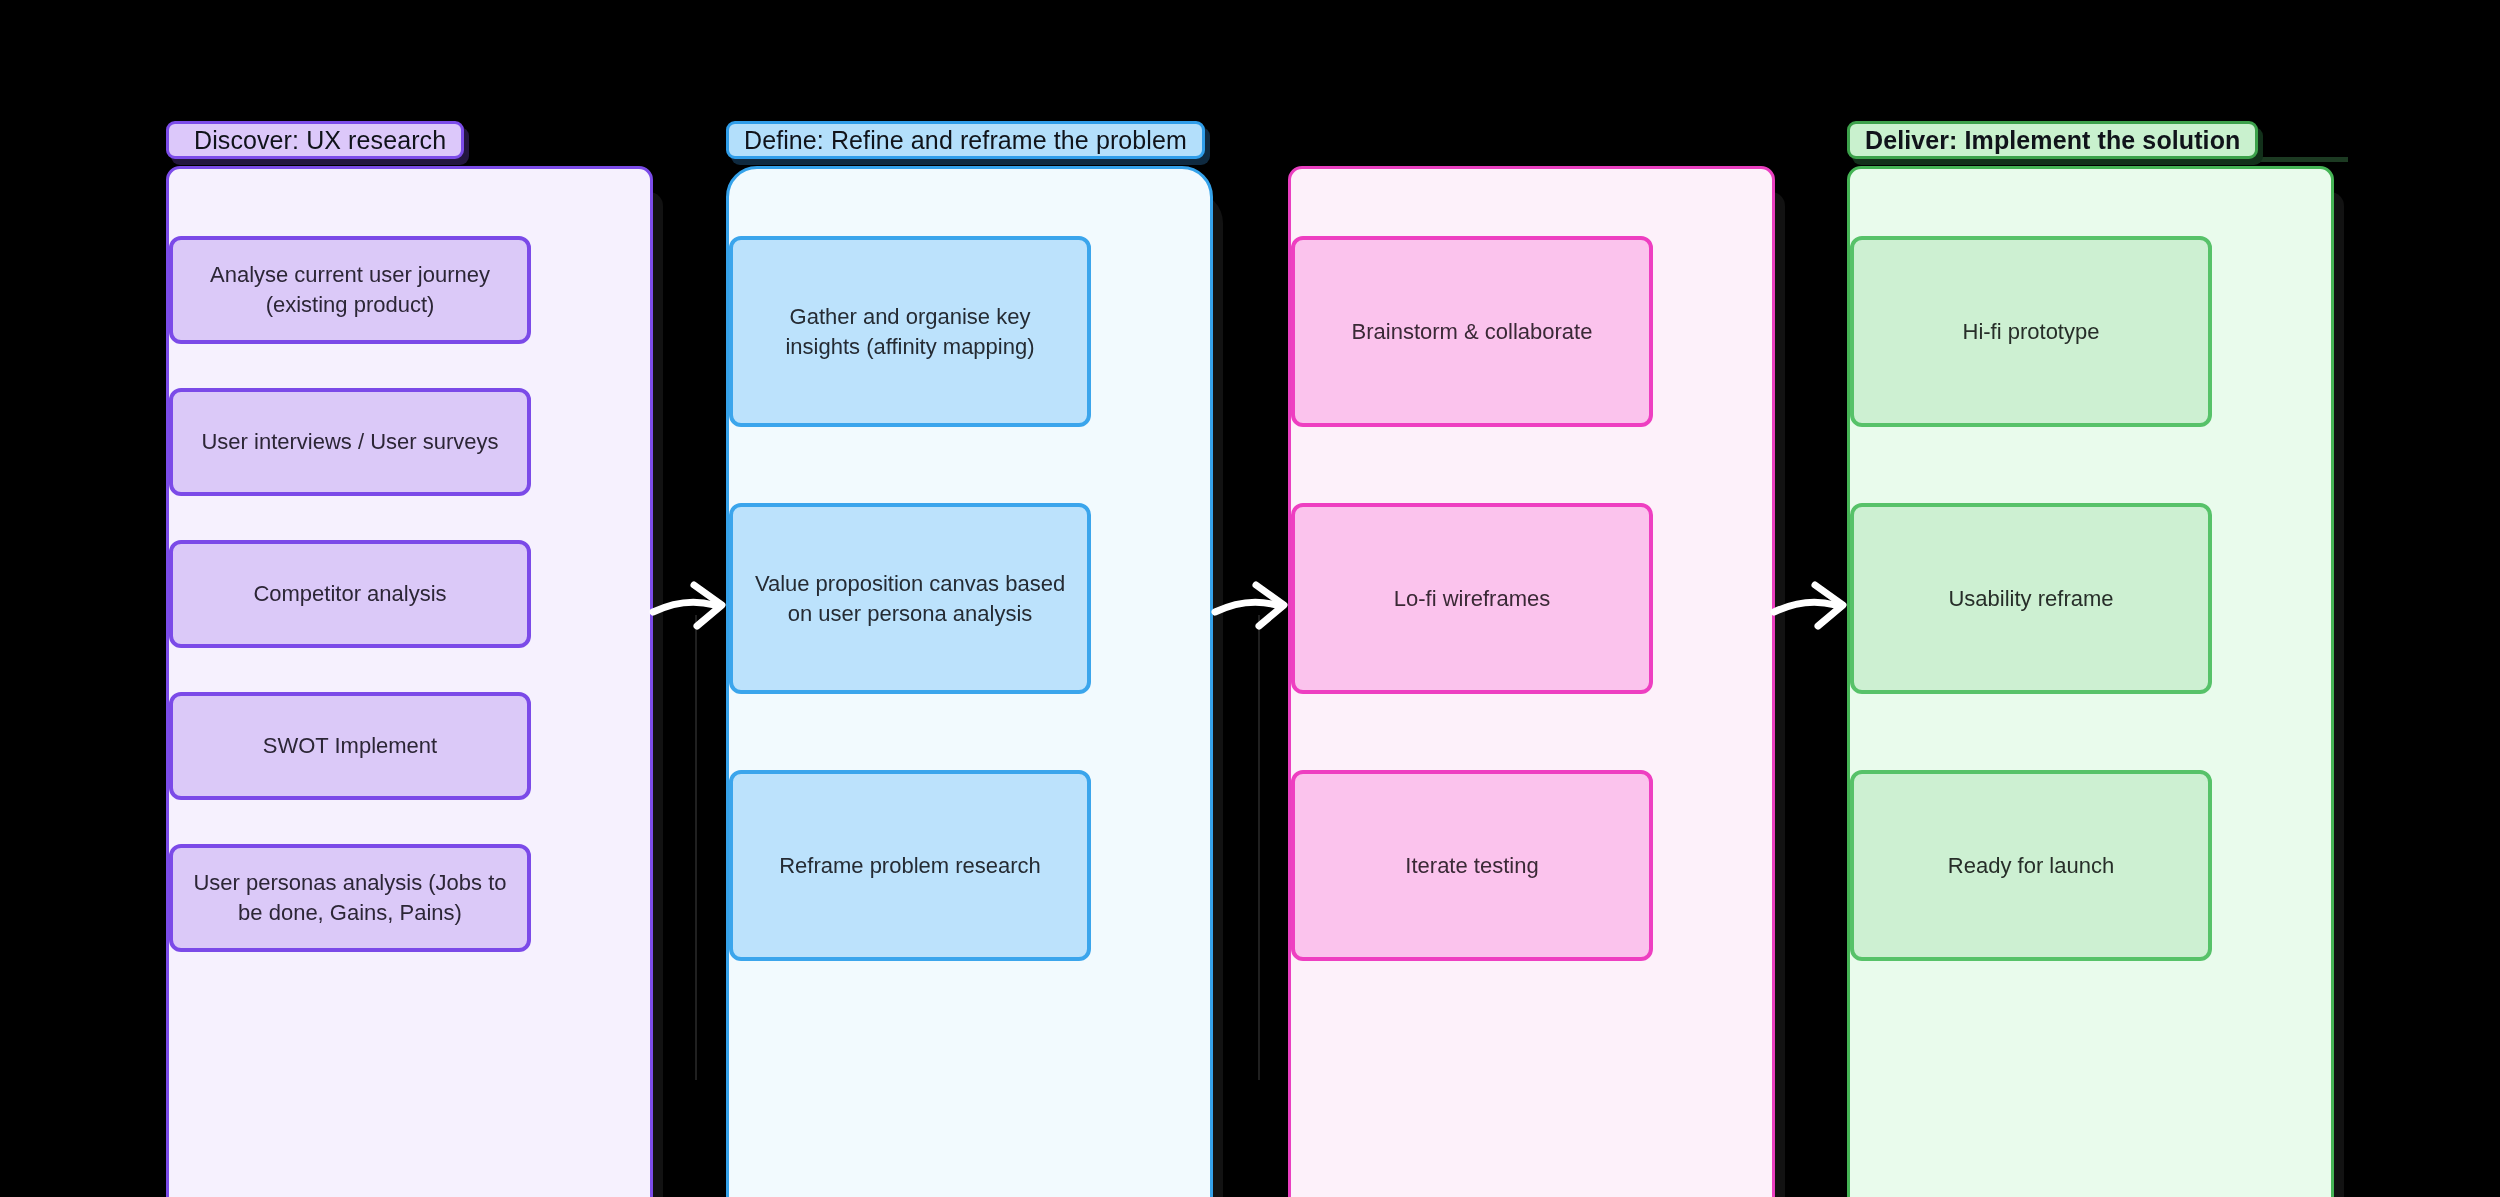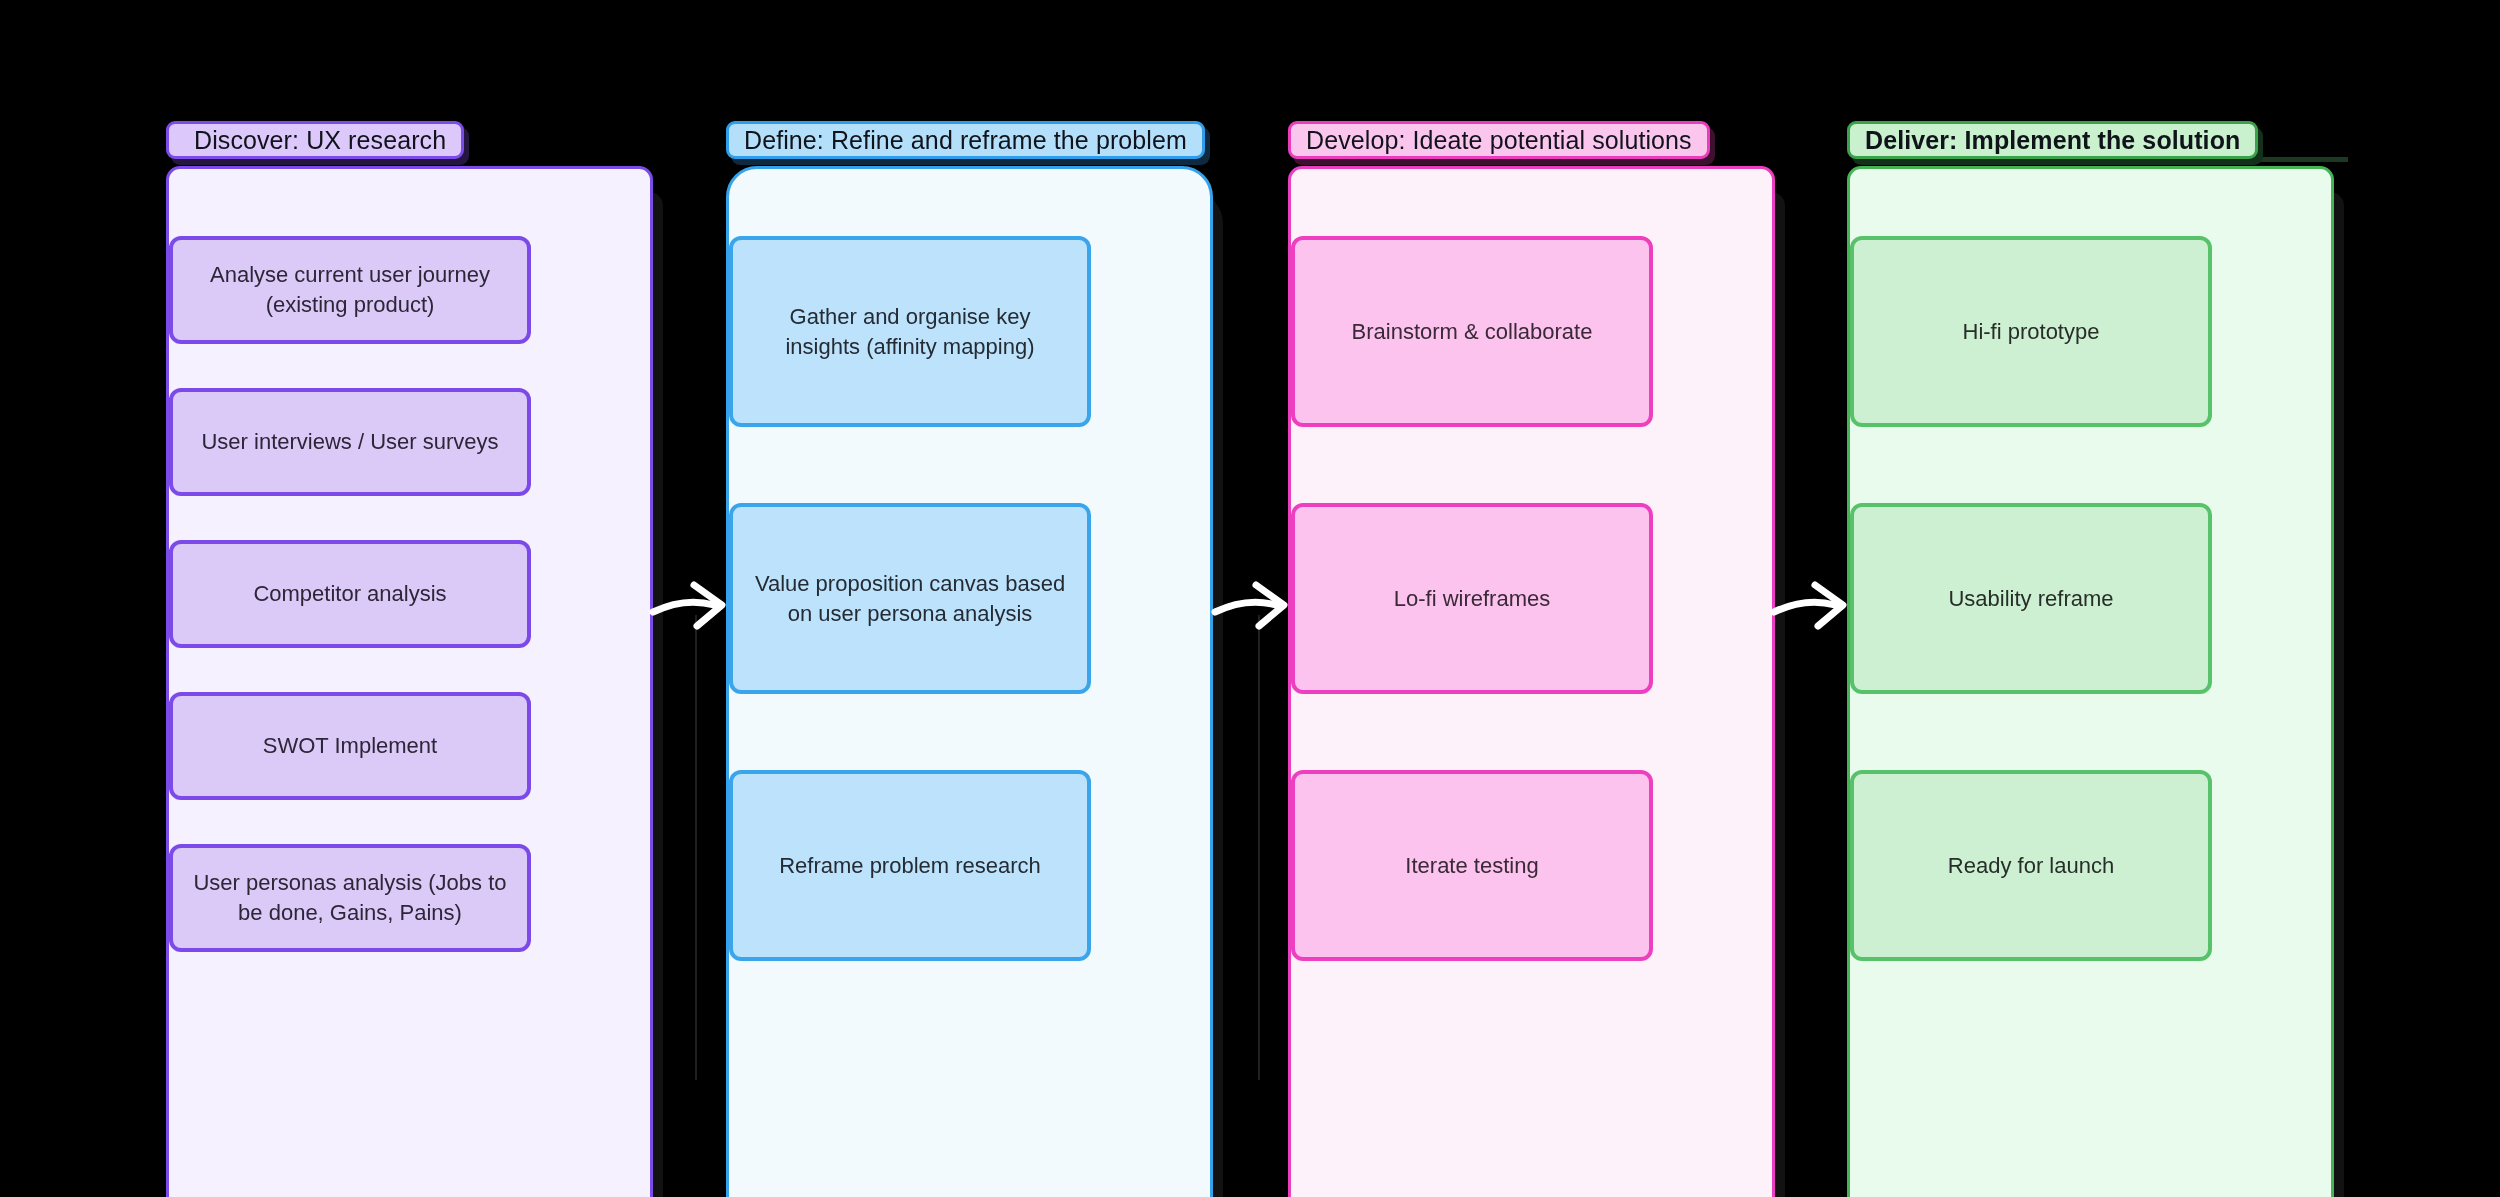--- a/index.html
+++ b/index.html
@@ -111,21 +111,20 @@
       <div class="node large">
         <span>Gather and organise key insights (affinity mapping)</span>
       </div>
       <div class="node large">
         <span>Value proposition canvas based on user persona analysis</span>
       </div>
       <div class="node large">
         <span>Reframe problem research</span>
       </div>
     </div>
-    <div class="sec-label" style="left: 1288px; --label-bg: #fbc6ee; --label-border: #e93dbd; --label-shadow: #3d1030;">Develop: Ideate potential solutions</div>
     <div class="sec-panel" style="left: 1288px; --panel-bg: #fdf1fa; --panel-border: #ea3fc0; --box-bg: #fbc3ed; --box-border: #ee3fc1; --text: #3a2936;">
       <div class="spacer-top"></div>
       <div class="node large">
         <span>Brainstorm &amp; collaborate</span>
       </div>
       <div class="node large">
         <span>Lo-fi wireframes</span>
       </div>
       <div class="node large">
         <span>Iterate testing</span>

